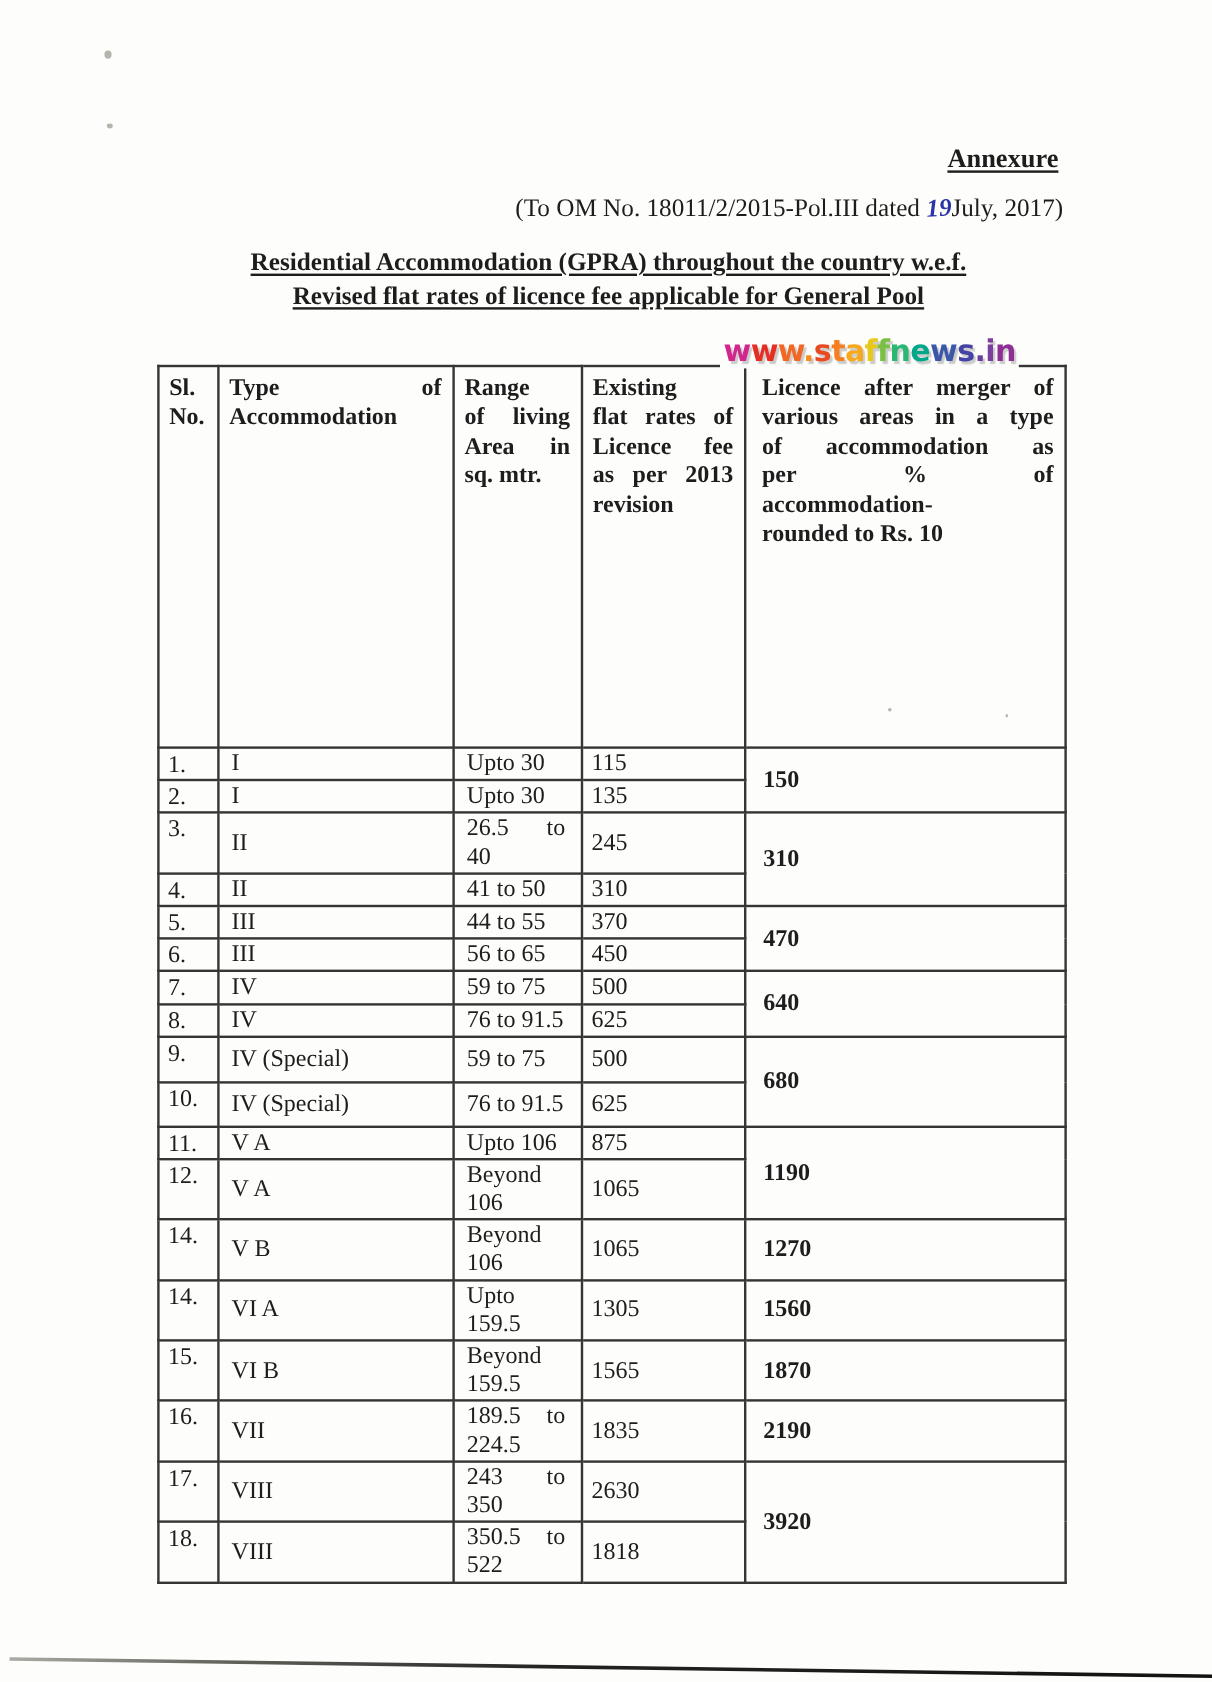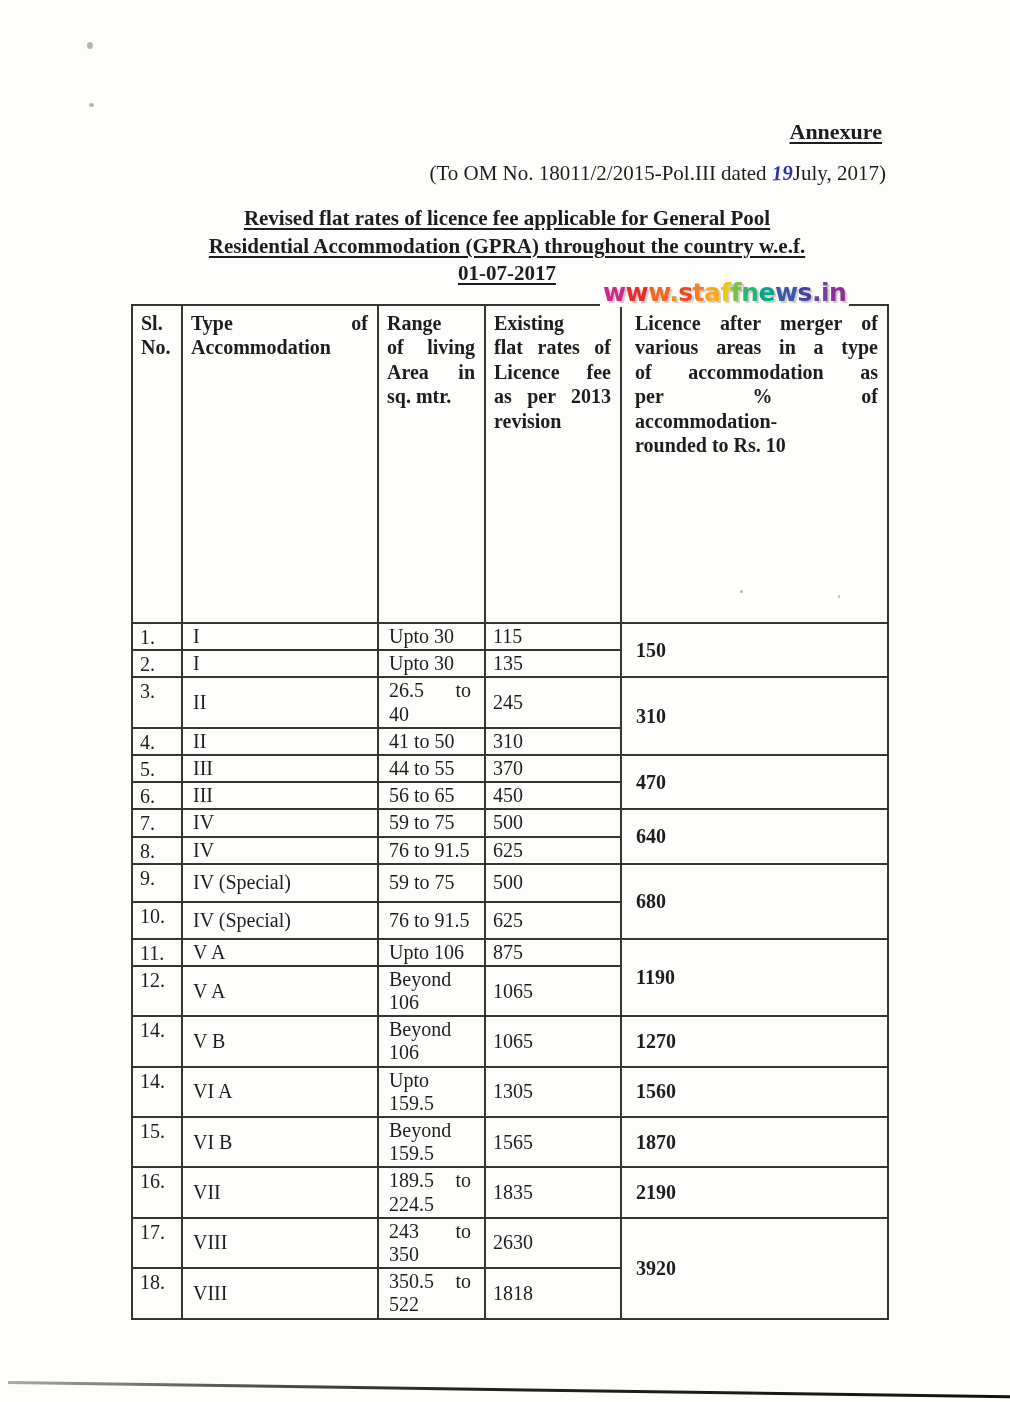--- a/index.html
+++ b/index.html
@@ -39,23 +39,22 @@
 
 <div class="page">
 
   <div class="annexure">
     <span class="uline">Annexure</span>
   </div>
 
   <div class="omline"><span>(To OM No. 18011/2/2015-Pol.III dated </span><span class="hand">19</span><span>July, 2017)</span></div>
 
   <div class="title">
+    <div><span class="uline">Residential Accommodation (GPRA) throughout the country w.e.f.</span></div>
     <div><span class="uline">Revised flat rates of licence fee applicable for General Pool</span></div>
-    <div><span class="uline">Residential Accommodation (GPRA) throughout the country w.e.f.</span></div>
-    <div><span class="uline">01-07-2017</span></div>
   </div>
 
   <div class="watermark"><span style="color: rgb(210, 37, 141);">w</span><span style="color: rgb(230, 46, 36);">w</span><span style="color: rgb(242, 103, 34);">w</span><span style="color: rgb(246, 142, 30);">.</span><span style="color: rgb(234, 74, 34);">s</span><span style="color: rgb(245, 126, 32);">t</span><span style="color: rgb(248, 168, 29);">a</span><span style="color: rgb(232, 200, 24);">f</span><span style="color: rgb(122, 193, 67);">f</span><span style="color: rgb(43, 182, 115);">n</span><span style="color: rgb(0, 167, 137);">e</span><span style="color: rgb(59, 88, 168);">w</span><span style="color: rgb(69, 66, 165);">s</span><span style="color: rgb(106, 63, 160);">.</span><span style="color: rgb(125, 63, 157);">i</span><span style="color: rgb(142, 47, 150);">n</span></div>
 
   <table class="rates">
     <colgroup>
       <col style="width:50px">
         <col style="width:196px">
         <col style="width:107px">
       <col style="width:136px">

